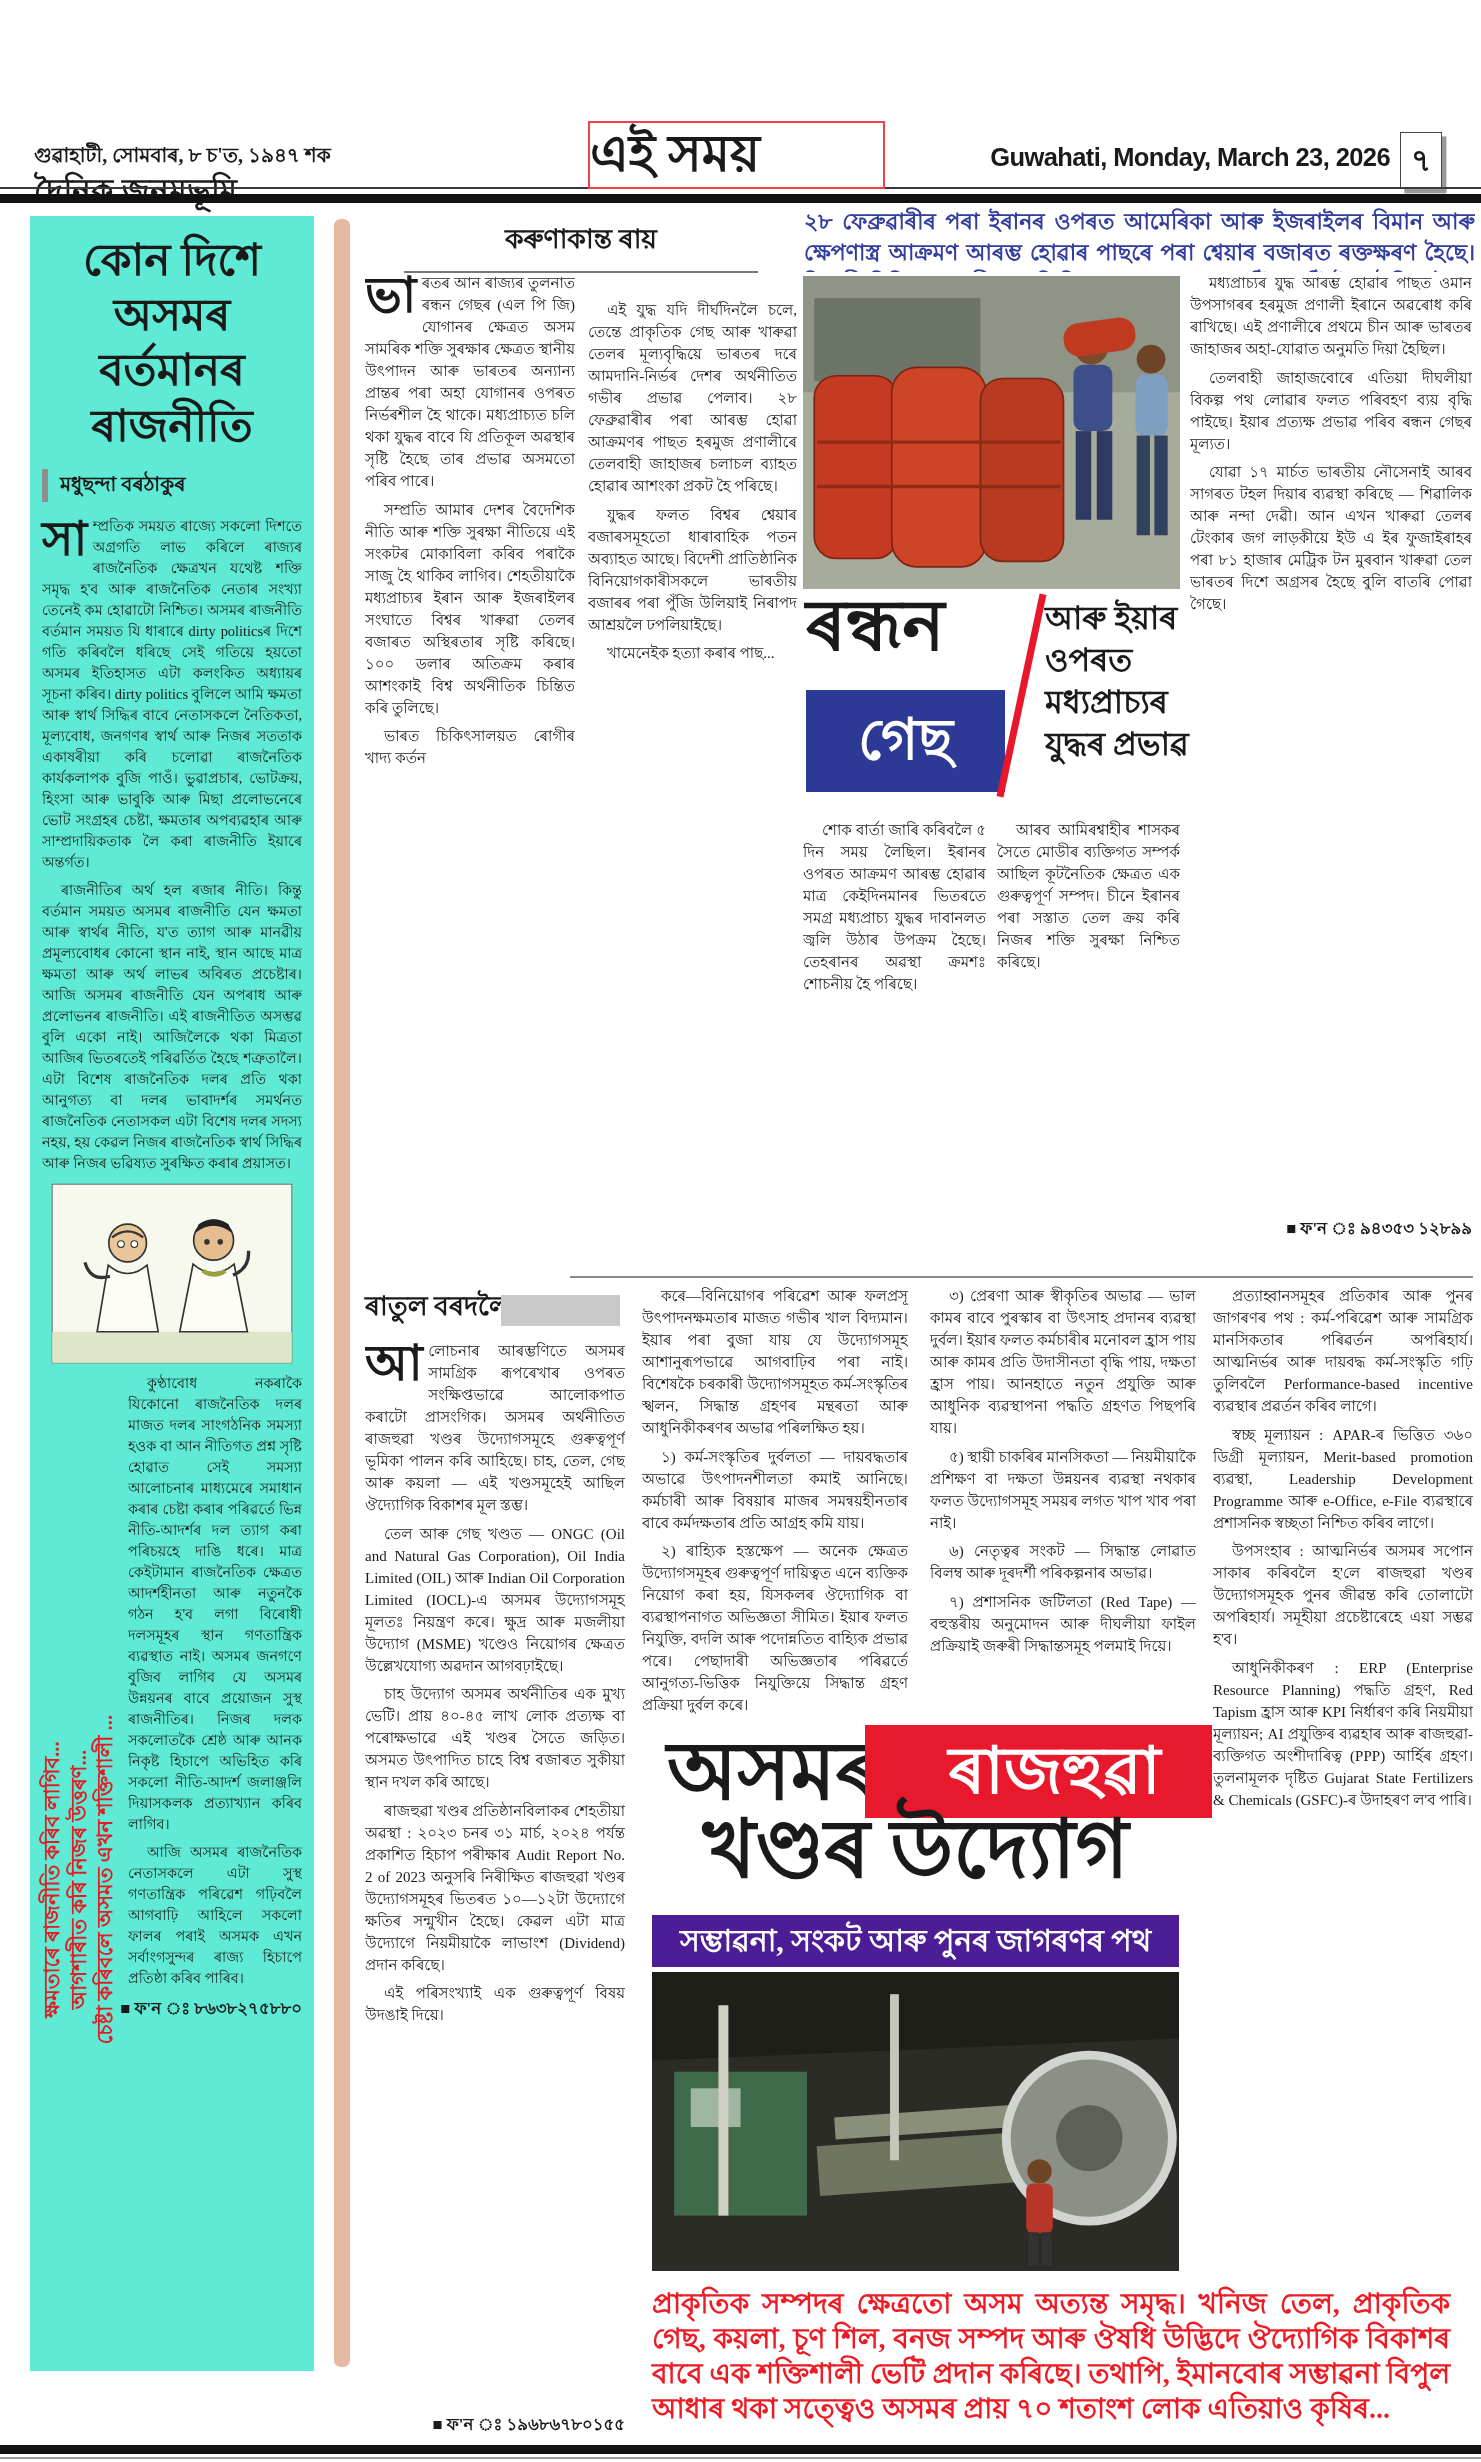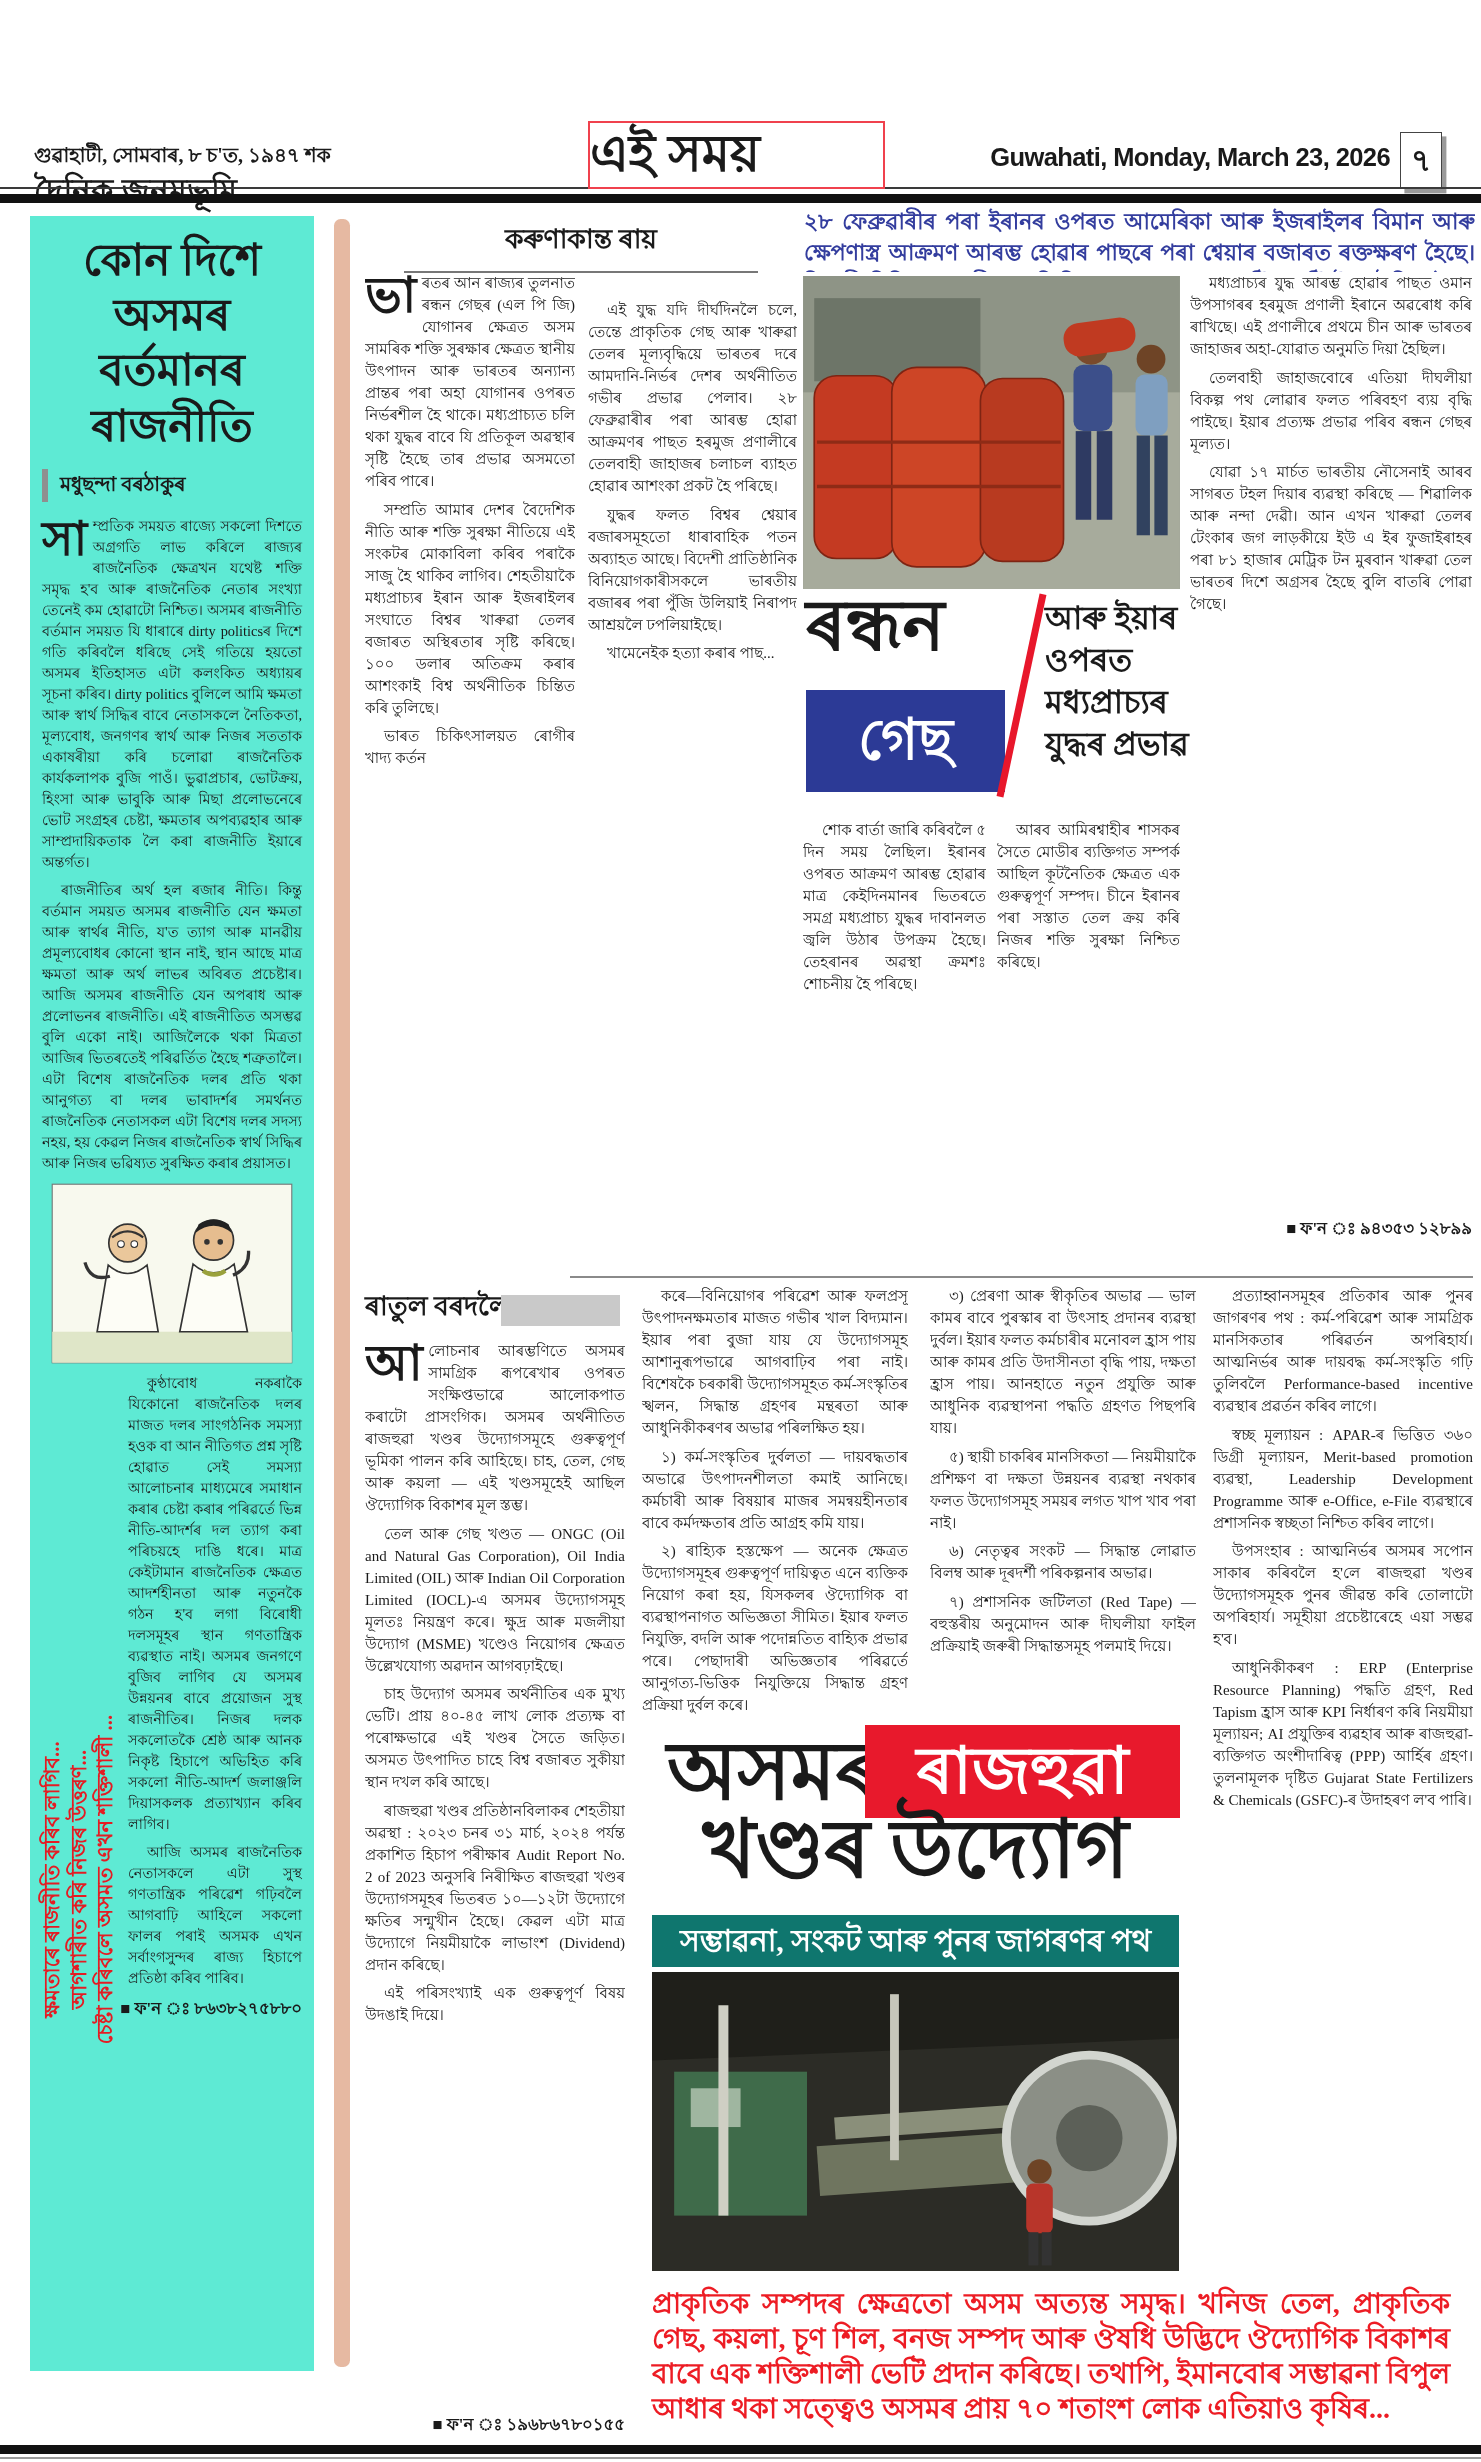--- a/index.html
+++ b/index.html
@@ -48,23 +48,23 @@
                line-height:100px;font-size:57px;font-weight:bold;}
   .gas-slash{left:1018px;top:592px;width:6.6px;height:207px;background:#e8172b;transform:rotate(12deg);}
   .gas-rest{left:1045px;top:597px;width:145px;font-size:32px;font-weight:bold;line-height:42px;}
   .mid-phone{left:1190px;top:1216px;width:282px;text-align:right;font-size:16.6px;font-weight:bold;}
   .section-divider{left:570px;top:1276px;width:903px;height:1.7px;background:#8a8a8a;}
   
   .bot-byline{left:365px;top:1286px;font-size:26.6px;font-weight:bold;}
   .byline-box{left:501px;top:1295px;width:119px;height:31px;background:#c9c9c9;}
   .psu-black{left:667px;top:1732px;font-size:81px;font-weight:bold;line-height:1;}
   .psu-redbox{left:865px;top:1725px;width:315px;height:93px;background:#e8192c;color:#fff;text-align:center;
-              line-height:92px;font-size:65px;font-weight:bold;}
+              line-height:92px;font-size:65px;font-weight:bold;padding-left:32px;}
   .psu-line2{left:652px;top:1808px;width:527px;text-align:center;font-size:81px;font-weight:bold;line-height:1.05;}
-  .psu-strip{left:652px;top:1915px;width:527px;height:52px;background:#0f766e;color:#fff;text-align:center;
+  .psu-strip{left:652px;top:1915px;width:527px;height:52px;background:#4c1d95;color:#fff;text-align:center;
              line-height:52px;font-size:30px;font-weight:bold;}
   .bot-lead{left:652px;top:2286px;width:798px;color:#ed1c24;font-weight:bold;font-size:28px;line-height:35px;
             text-align:justify;}
   .bot-phone{left:365px;top:2412px;width:260px;text-align:right;font-size:16.6px;font-weight:bold;}
   .footer-thick{left:0;top:2445px;width:1481px;height:9.4px;background:#111;}
   .footer-thin{left:0;top:2457px;width:1481px;height:2.2px;background:#9a9a9a;}
 </style>
 </head>
 <body>
 

